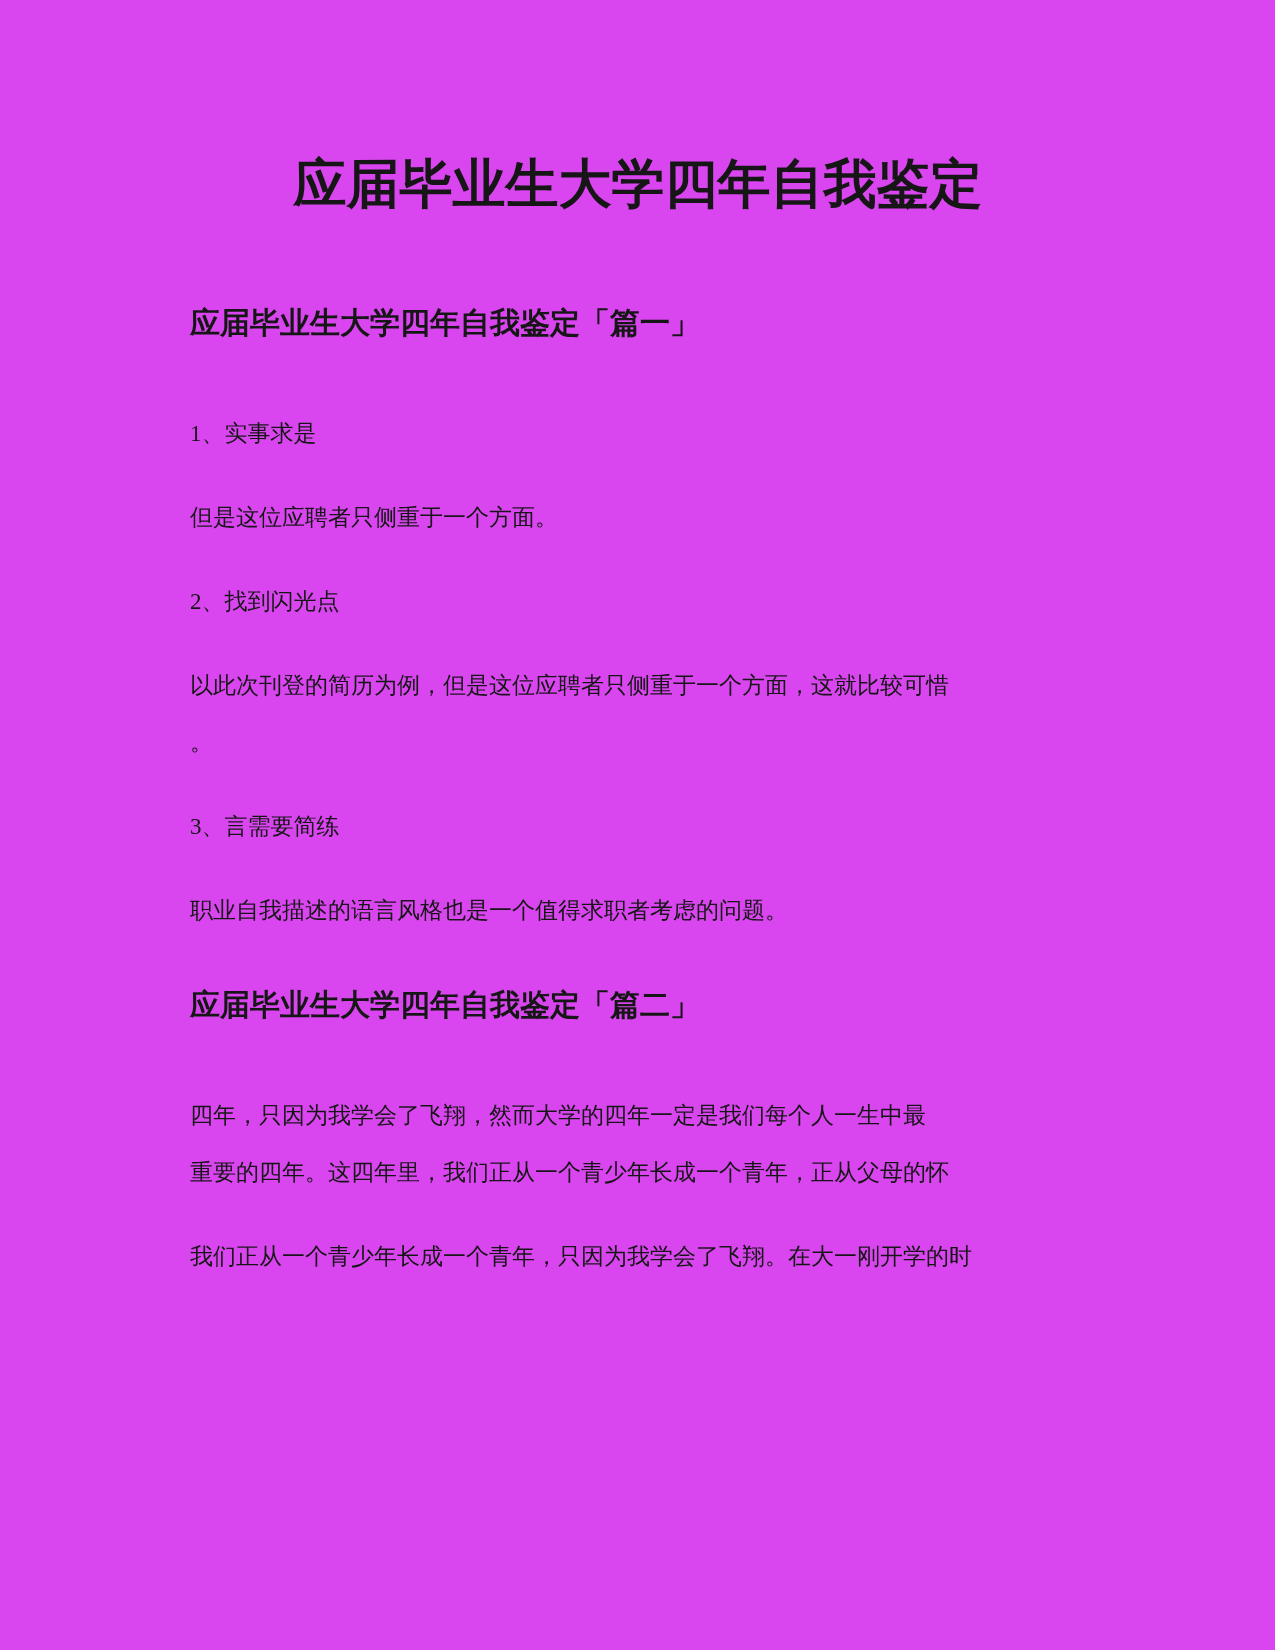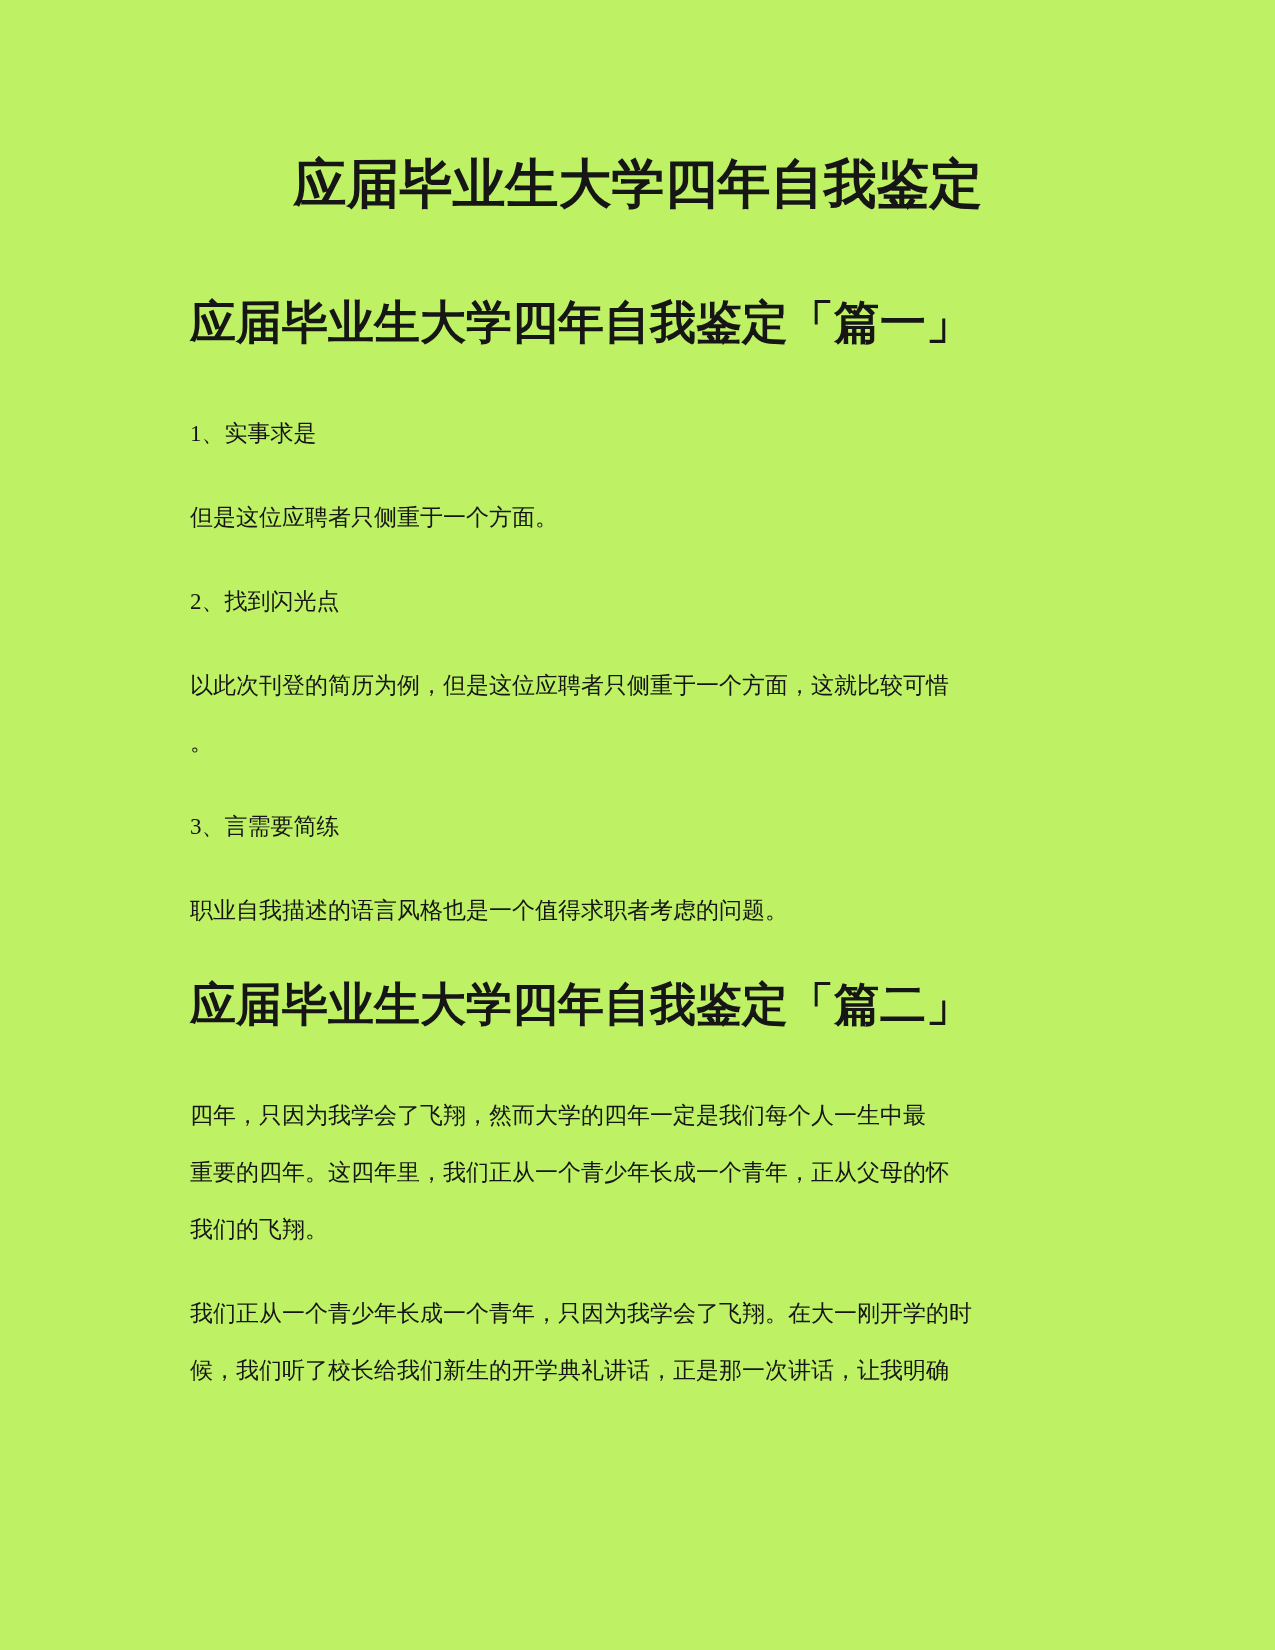--- a/index.html
+++ b/index.html
@@ -5,36 +5,36 @@
   html, body {
     margin: 0;
     padding: 0;
     background: #ffffff;
   }
   .page {
     position: relative;
     width: 1275px;
     height: 1650px;
     box-sizing: border-box;
-    background: #bef264;
+    background: #d946ef;
     color: #161616;
     font-family: "Liberation Serif", "DejaVu Serif", serif;
     padding: 152px 189px 0 190px;
     overflow: hidden;
   }
   .doc-title {
     font-size: 53px;
     line-height: 64px;
     font-weight: bold;
     text-align: center;
     margin: 0 0 81px 0;
     white-space: nowrap;
   }
   .doc-h2 {
-    font-size: 46px;
+    font-size: 30px;
     line-height: 52px;
     font-weight: bold;
     text-align: left;
     margin: 40px 0 56px 0;
     white-space: nowrap;
   }
   .doc-p {
     font-size: 23px;
     line-height: 57px;
     font-weight: normal;
@@ -85,22 +85,20 @@
       <span class="line">职业自我描述的语言风格也是一个值得求职者考虑的问题。</span>
     </p>
   </section>
 
   <section>
     <h2 class="doc-h2">应届毕业生大学四年自我鉴定「篇二」</h2>
 
     <p class="doc-p">
       <span class="line">四年，只因为我学会了飞翔，然而大学的四年一定是我们每个人一生中最</span>
       <span class="line">重要的四年。这四年里，我们正从一个青少年长成一个青年，正从父母的怀</span>
-      <span class="line">我们的飞翔。</span>
     </p>
 
     <p class="doc-p">
       <span class="line">我们正从一个青少年长成一个青年，只因为我学会了飞翔。在大一刚开学的时</span>
-      <span class="line">候，我们听了校长给我们新生的开学典礼讲话，正是那一次讲话，让我明确</span>
     </p>
   </section>
 
 </div>
 
 </body></html>

